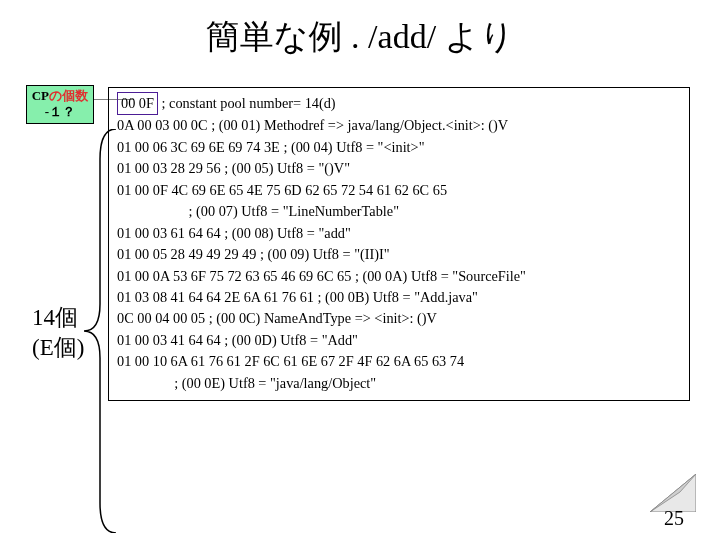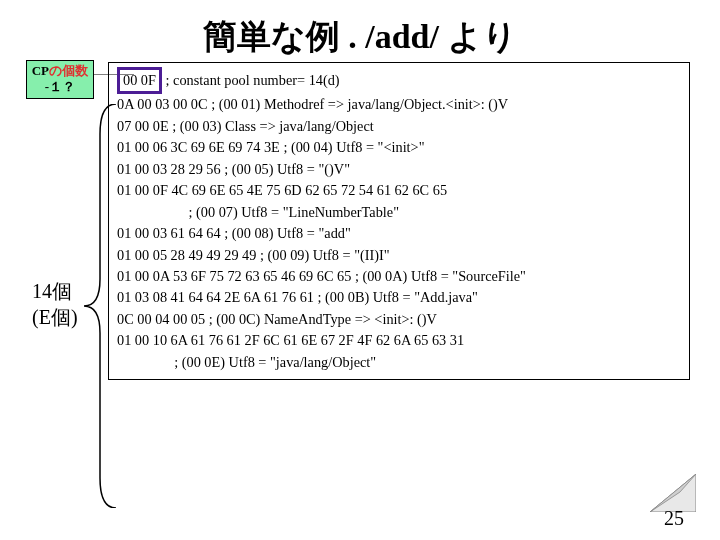--- a/index.html
+++ b/index.html
@@ -12,23 +12,23 @@
     overflow: hidden;
   }
   .slide {
     width: 100%;
     height: 100%;
     padding: 14px 30px 30px 30px;
     position: relative;
   }
   .title {
     font-size: 34px;
-    font-weight: bold;
+    font-weight: normal;
     text-align: center;
-    margin-bottom: 2px;
+    margin-bottom: 27px;
   }
   .content-row {
     display: flex;
     align-items: flex-start;
     position: relative;
   }
   .side-col {
     width: 78px;
     flex: 0 0 78px;
     position: relative;
@@ -49,42 +49,42 @@
   .cp-box .highlight { color: #e03030; }
   .callout-connector {
     position: absolute;
     top: 12px;
     left: 64px;
   }
   .brace-label {
     position: absolute;
     top: 216px;
     left: 2px;
-    font-size: 20px;
+    font-size: 23px;
     line-height: 1.3;
     text-align: left;
   }
   .brace {
     position: absolute;
     left: 50px;
     top: 42px;
     width: 40px;
     height: 404px;
   }
   .main-box {
     border: 1.5px solid #000;
     font-size: 14.3px;
     line-height: 1.5;
     padding: 4px 8px 6px 8px;
     font-family: "Times New Roman", serif;
     flex: 1;
     position: relative;
   }
   .first-bytes-box {
-    border: 3px solid #4c1d95;
+    border: 1px solid #4c1d95;
     padding: 0 3px;
     display: inline-block;
   }
   .page-num {
     position: absolute;
     right: 36px;
     bottom: 10px;
     font-size: 20px;
     text-align: right;
   }
@@ -122,31 +122,31 @@
         <span>(E個)</span>
       </div>
     </div>
 
     <div class="main-box">
       <div>
         <span class="first-bytes-box">00 0F</span>
         <span>; constant pool number= 14(d)</span>
       </div>
       <div>0A 00 03 00 0C ; (00 01) Methodref =&gt; java/lang/Object.&lt;init&gt;: ()V</div>
-      <div>07 00 0E ; (00 03) Class =&gt; java/lang/Object</div>
       <div>01 00 06 3C 69 6E 69 74 3E ; (00 04) Utf8 = "&lt;init&gt;"</div>
       <div>01 00 03 28 29 56 ; (00 05) Utf8 = "()V"</div>
       <div>01 00 0F 4C 69 6E 65 4E 75 6D 62 65 72 54 61 62 6C 65</div>
       <div>&nbsp;&nbsp;&nbsp;&nbsp;&nbsp;&nbsp;&nbsp;&nbsp;&nbsp;&nbsp;&nbsp;&nbsp;&nbsp;&nbsp;&nbsp;&nbsp;&nbsp;&nbsp;&nbsp;&nbsp;; (00 07) Utf8 = "LineNumberTable"</div>
       <div>01 00 03 61 64 64 ; (00 08) Utf8 = "add"</div>
       <div>01 00 05 28 49 49 29 49 ; (00 09) Utf8 = "(II)I"</div>
       <div>01 00 0A 53 6F 75 72 63 65 46 69 6C 65 ; (00 0A) Utf8 = "SourceFile"</div>
       <div>01 03 08 41 64 64 2E 6A 61 76 61 ; (00 0B) Utf8 = "Add.java"</div>
       <div>0C 00 04 00 05 ; (00 0C) NameAndType =&gt; &lt;init&gt;: ()V</div>
-      <div>01 00 10 6A 61 76 61 2F 6C 61 6E 67 2F 4F 62 6A 65 63 31</div>
+      <div>01 00 03 41 64 64 ; (00 0D) Utf8 = "Add"</div>
+      <div>01 00 10 6A 61 76 61 2F 6C 61 6E 67 2F 4F 62 6A 65 63 74</div>
       <div>&nbsp;&nbsp;&nbsp;&nbsp;&nbsp;&nbsp;&nbsp;&nbsp;&nbsp;&nbsp;&nbsp;&nbsp;&nbsp;&nbsp;&nbsp;&nbsp;; (00 0E) Utf8 = "java/lang/Object"</div>
     </div>
   </div>
 
   <svg class="pagecurl" viewBox="0 0 46 38">
     <polygon points="0,38 46,38 46,0" fill="#e8e8e8" stroke="#888" stroke-width="1"></polygon>
     <polygon points="0,38 46,0 30,18" fill="#cfcfcf" stroke="#888" stroke-width="0.8"></polygon>
   </svg>
 
   <div class="page-num">25</div>

